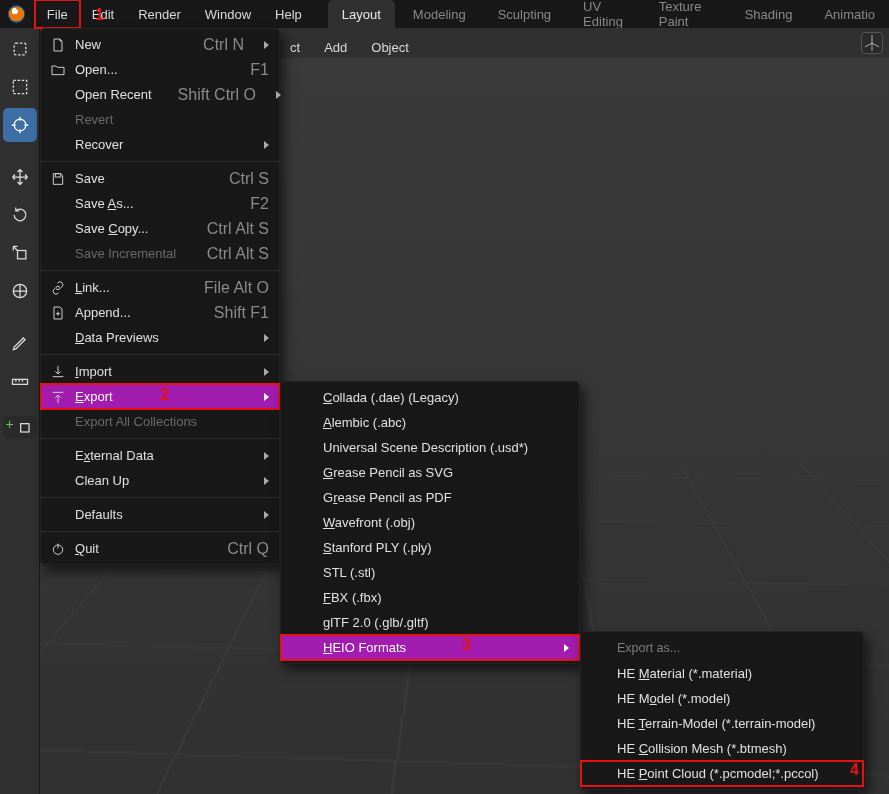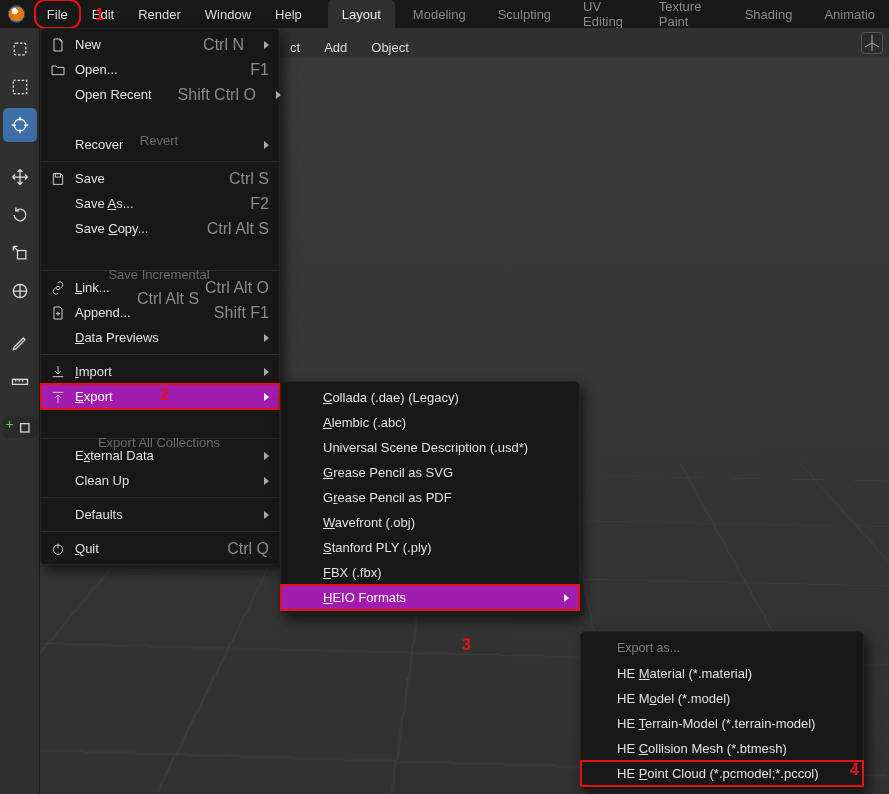--- a/index.html
+++ b/index.html
@@ -34,21 +34,20 @@
     padding: 0 12px;
     height: 28px;
     display: flex; align-items: center;
     color: #dadada;
     cursor: default;
   }
   .topmenu-item.file {
     outline: 2px solid #e51212;
     outline-offset: -1px;
     z-index: 2;
-    border-radius: 10px;
   }
   .tabs {
     margin-left: 14px;
     display: flex;
     align-items: center;
     gap: 4px;
     height: 28px;
   }
   .tab {
     padding: 0 14px;
@@ -134,21 +133,21 @@
     z-index:20;
   }
   .menu-row {
     display:flex; align-items:center;
     height:25px;
     padding: 0 10px 0 8px;
     gap:8px;
     color:#e0e0e0;
     position:relative;
   }
-  .menu-row.disabled { color:#6a6a6a;flex-direction:column; }
+  .menu-row.disabled { color:#6a6a6a; }
   .menu-row .ic {
     width:18px; height:18px; display:flex; align-items:center; justify-content:center;
     flex:0 0 18px;
   }
   .menu-row .ic svg{ width:16px; height:16px; stroke:#ccc; fill:none; stroke-width:1.5;}
   .menu-row .lbl { flex:1 1 auto; white-space:nowrap; }
   .menu-row .sc { color:#8a8a8a; font-size:16px; margin-left:18px; white-space:nowrap;}
   .menu-row .arr {
     width:0;height:0;border-top:4px solid transparent;border-bottom:4px solid transparent;
     border-left:5px solid #aaa; margin-left:12px; flex:0 0 auto;
@@ -342,21 +341,21 @@
   <div class="menu-sep"></div>
 
   <div class="menu-row">
     <span class="ic">
         <svg viewBox="0 0 24 24">
           <path d="M9 13a4 4 0 0 0 6 0l3-3a4 4 0 0 0-6-6l-1 1"></path>
           <path d="M15 11a4 4 0 0 0-6 0l-3 3a4 4 0 0 0 6 6l1-1"></path>
         </svg>
       </span>
     <span class="lbl"><span></span><span class="u">L</span><span>ink...</span></span>
-    <span class="sc">Ctrl Alt O</span>
+    <span class="sc">File Alt O</span>
   </div>
   <div class="menu-row">
     <span class="ic">
         <svg viewBox="0 0 24 24">
           <path d="M6 3h9l3 3v15H6z"></path>
           <path d="M12 10v6M9 13h6"></path>
         </svg>
       </span>
     <span class="lbl">Append...</span>
     <span class="sc">Shift F1</span>
@@ -441,21 +440,27 @@
   <div class="menu-row">
       <span class="lbl"><span>G</span><span class="u">r</span><span>ease Pencil as PDF</span></span>
     </div>
   <div class="menu-row">
       <span class="lbl"><span class="u">W</span><span>avefront (.obj)</span></span>
     </div>
   <div class="menu-row">
       <span class="lbl"><span class="u">S</span><span>tanford PLY (.ply)</span></span>
     </div>
   <div class="menu-row">
+      <span class="lbl">STL (.stl)</span>
+    </div>
+  <div class="menu-row">
       <span class="lbl"><span class="u">F</span><span>BX (.fbx)</span></span>
+    </div>
+  <div class="menu-row">
+      <span class="lbl">glTF 2.0 (.glb/.gltf)</span>
     </div>
   <div class="menu-row hl boxed">
     <span class="lbl"><span class="u">H</span><span>EIO Formats</span></span>
     <span class="arr"></span>
   </div>
 </div>
 
 <div class="menu" id="heio-menu">
   <div class="menu-header">Export as...</div>
   <div class="menu-row">

